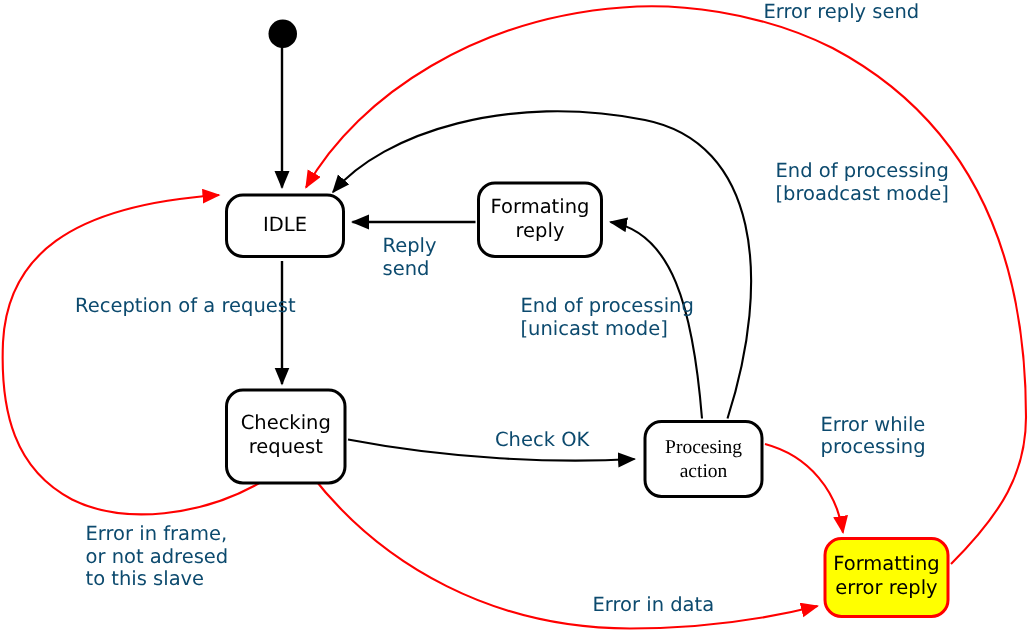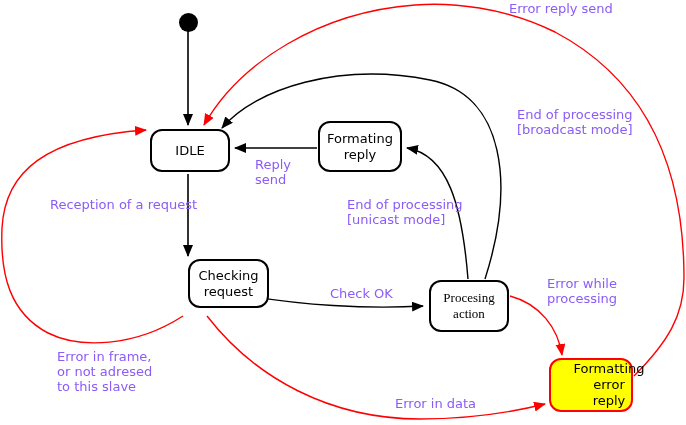--- a/index.html
+++ b/index.html
@@ -7,25 +7,25 @@
           font-family:"DejaVu Sans","Liberation Sans",sans-serif;}
   .wires{position:absolute;left:0;top:0;width:686px;height:425px;}
   .edge{fill:none;stroke-width:1.4px;}
   .edge.thick{stroke-width:1.6px;}
   .state{position:absolute;box-sizing:border-box;border:2.5px solid #000;border-radius:12px;
          background:#ffffff;display:flex;flex-direction:column;align-items:center;justify-content:center;
          text-align:center;font-size:13px;line-height:16px;color:#000;}
   .state.error{background:#ffff00;border-color:#ff0000;}
   #st-idle{left:150px;top:129px;width:80px;height:43px;text-align:right;}
   #st-formating{left:318px;top:121px;width:84px;height:51px;justify-content:center;}
-  #st-checking{left:150px;top:259px;width:81px;height:49px;margin-left:38px;}
+  #st-checking{left:150px;top:259px;width:81px;height:64px;}
   #st-procesing{left:429px;top:280px;width:80px;height:52px;font-family:Liberation Serif, serif;}
-  #st-error{left:549px;top:358px;width:84px;height:54px;padding-left:36px;}
+  #st-error{left:549px;top:358px;width:84px;height:54px;}
   .initial-dot{position:absolute;left:179px;top:13px;width:19px;height:19px;border-radius:50%;background:#000;}
-  .lbl{position:absolute;font-size:13px;line-height:15px;color:#8b5cf6;white-space:nowrap;}
+  .lbl{position:absolute;font-size:13px;line-height:15px;color:#0c4a6e;white-space:nowrap;}
   #lbl-error-reply-send{left:509px;top:1px;}
   #lbl-broadcast{left:517px;top:107px;}
   #lbl-unicast{left:347px;top:197px;}
   #lbl-reply-send{left:255px;top:157px;}
   #lbl-reception{left:50px;top:197px;}
   #lbl-check-ok{left:330px;top:286px;}
   #lbl-error-while{left:547px;top:276px;}
   #lbl-error-frame{left:57px;top:349px;}
   #lbl-error-data{left:395px;top:396px;}
 </style>

